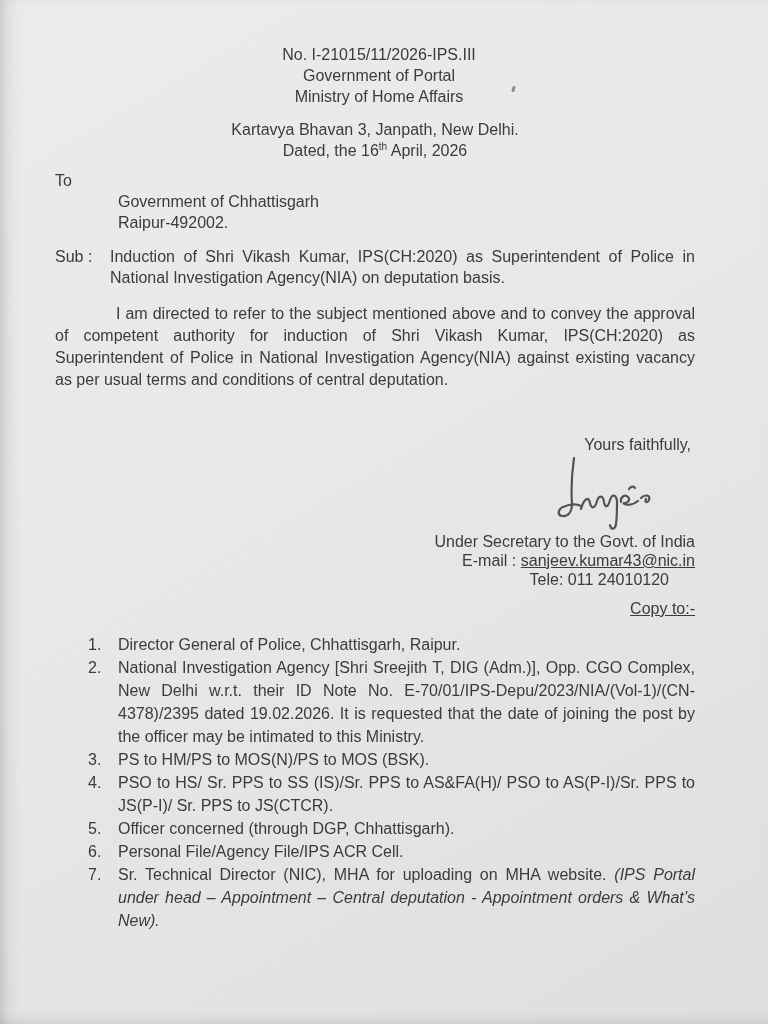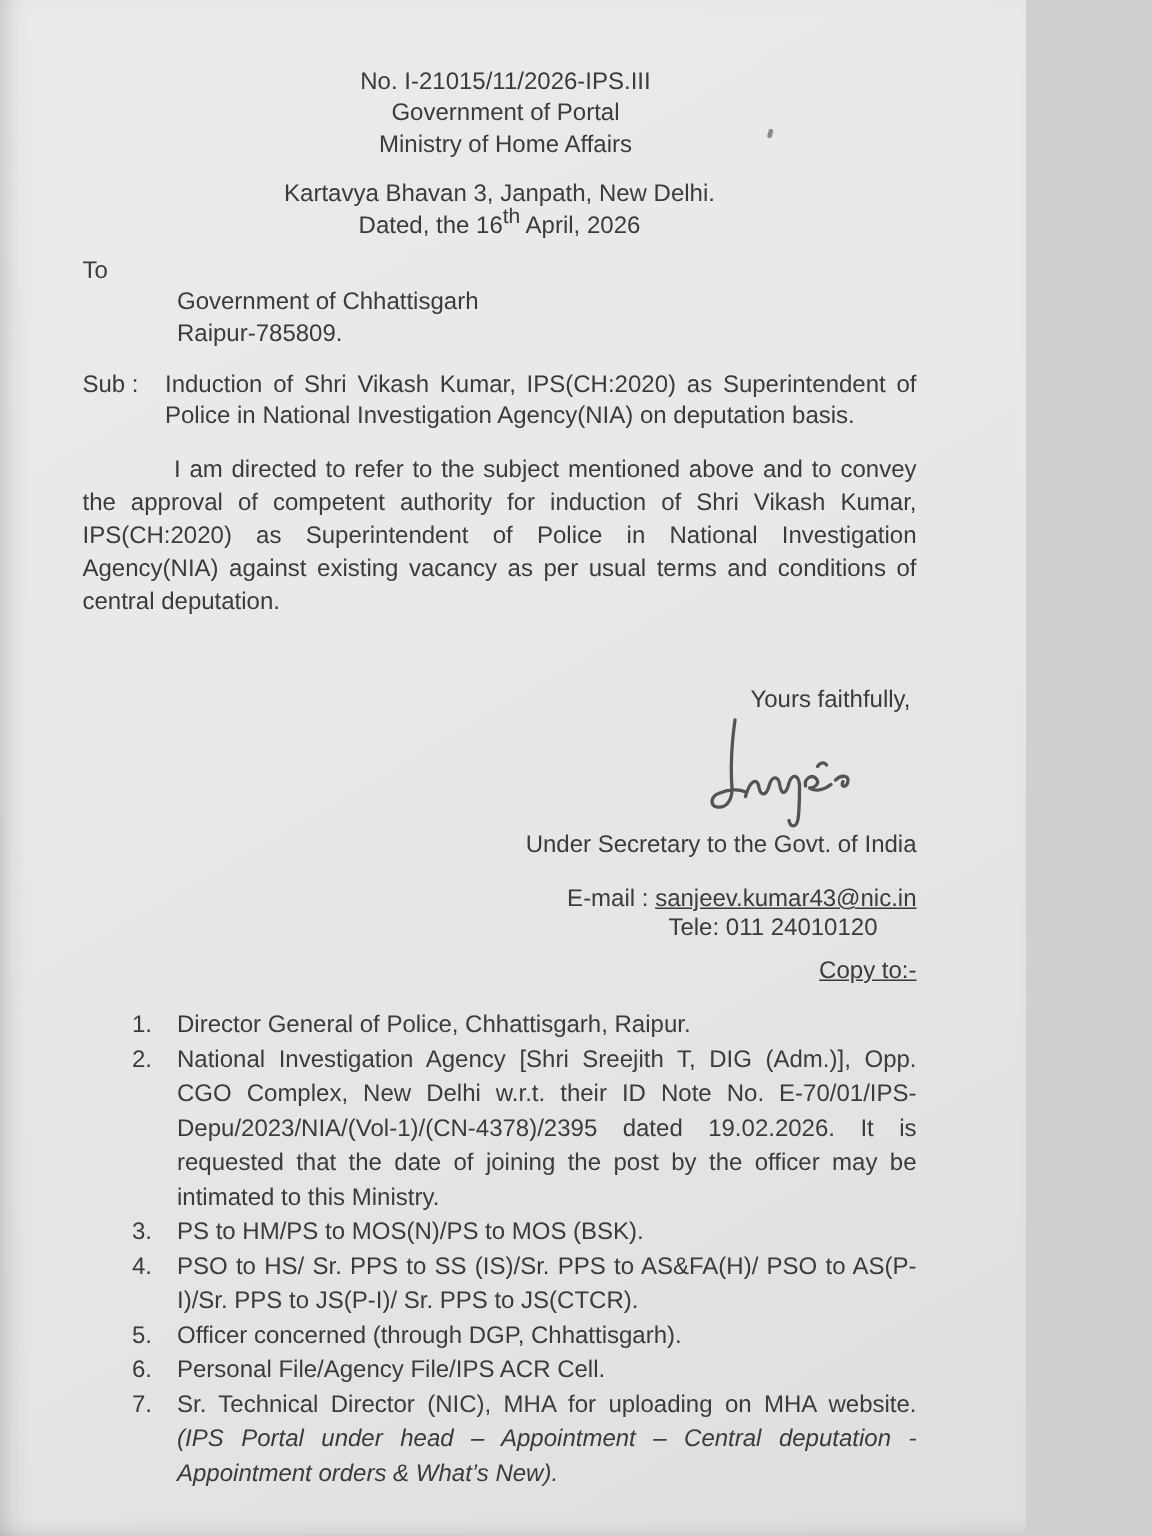--- a/index.html
+++ b/index.html
@@ -3,46 +3,46 @@
 <meta charset="utf-8">
 <style>
   html,body{margin:0;padding:0;}
   body{
     width:768px;height:1024px;
     background:#cfcfcd;
     font-family:"Liberation Sans","DejaVu Sans",sans-serif;
   }
   .page{
     position:relative;
-    width:684px;height:1024px;
+    width:768px;height:1024px;
     background:linear-gradient(150deg,#ebebe9 0%,#e8e8e6 45%,#e2e2e0 80%,#dededc 100%);
     box-shadow:inset 14px 0 22px -16px rgba(0,0,0,.28), inset 0 -10px 18px -14px rgba(0,0,0,.18);
     color:#3b3b3b;
     font-size:16px;
     overflow:hidden;
     box-sizing:border-box;
     padding:44px 73px 40px 55px;
   }
   .letterhead{text-align:center;line-height:21px;margin-left:8px;}
   .addr-date{text-align:center;line-height:21px;margin-top:12px;}
-  sup{font-size:14px;vertical-align:super;line-height:0;}
+  sup{font-size:10px;vertical-align:super;line-height:0;}
   .to-block{margin-top:9px;line-height:21px;}
   .recipient{margin-left:63px;}
   .subject-row{display:flex;margin-top:13px;line-height:21px;}
   .subject-label{flex:0 0 55px;}
   .subject-text{flex:1;text-align:justify;}
   .para1{margin-top:15px;line-height:22px;text-align:justify;text-indent:61px;}
   .para2{margin-top:11px;line-height:22px;text-align:justify;}
   .para2 .pnum{display:inline-block;width:63px;text-indent:0;}
   .closing-block{margin-top:22px;text-align:right;line-height:19px;}
   .closing-line{margin-bottom:2px;margin-right:4px;margin-top:44px;}
   .signature-wrap{height:76px;position:relative;}
   .signature-wrap svg{position:absolute;right:18px;top:-2px;}
   .signer-name{margin-right:22px;}
-  .email-line{margin-top:17px;}
+  .email-line{margin-top:0;}
   .email-underline{text-decoration:underline;}
   .tele-line{margin-right:26px;}
   .copy-heading{margin-top:11px;text-decoration:underline;text-align:right;}
   .copy-list{margin-top:15px;margin-left:33px;line-height:23px;}
   .copy-item{display:flex;}
   .copy-num{flex:0 0 30px;}
   .copy-text{flex:1;text-align:justify;}
   .italic{font-style:italic;}
   .speck{position:absolute;left:512px;top:86px;width:3px;height:6px;background:#8a8a88;border-radius:1px;transform:rotate(15deg);}
 </style>
@@ -61,21 +61,21 @@
 
   <div class="addr-date">
     <div>Kartavya Bhavan 3, Janpath, New Delhi.</div>
     <div><span>Dated, the 16</span><sup>th</sup><span> April, 2026</span></div>
   </div>
 
   <div class="to-block">
     <div>To</div>
     <div class="recipient">
       <div>Government of Chhattisgarh</div>
-      <div>Raipur-785809.</div>
+      <div>Raipur-492002.</div>
     </div>
   </div>
 
   <div class="subject-row">
     <div class="subject-label">Sub :</div>
     <div class="subject-text">Induction of Shri Vikash Kumar, IPS(CH:2020) as Superintendent of Police in National Investigation Agency(NIA) on deputation basis.</div>
   </div>
 
   <p class="para1">I am directed to refer to the subject mentioned above and to convey the approval of competent authority for induction of Shri Vikash Kumar, IPS(CH:2020) as Superintendent of Police in National Investigation Agency(NIA) against existing vacancy as per usual terms and conditions of central deputation.</p>
 

